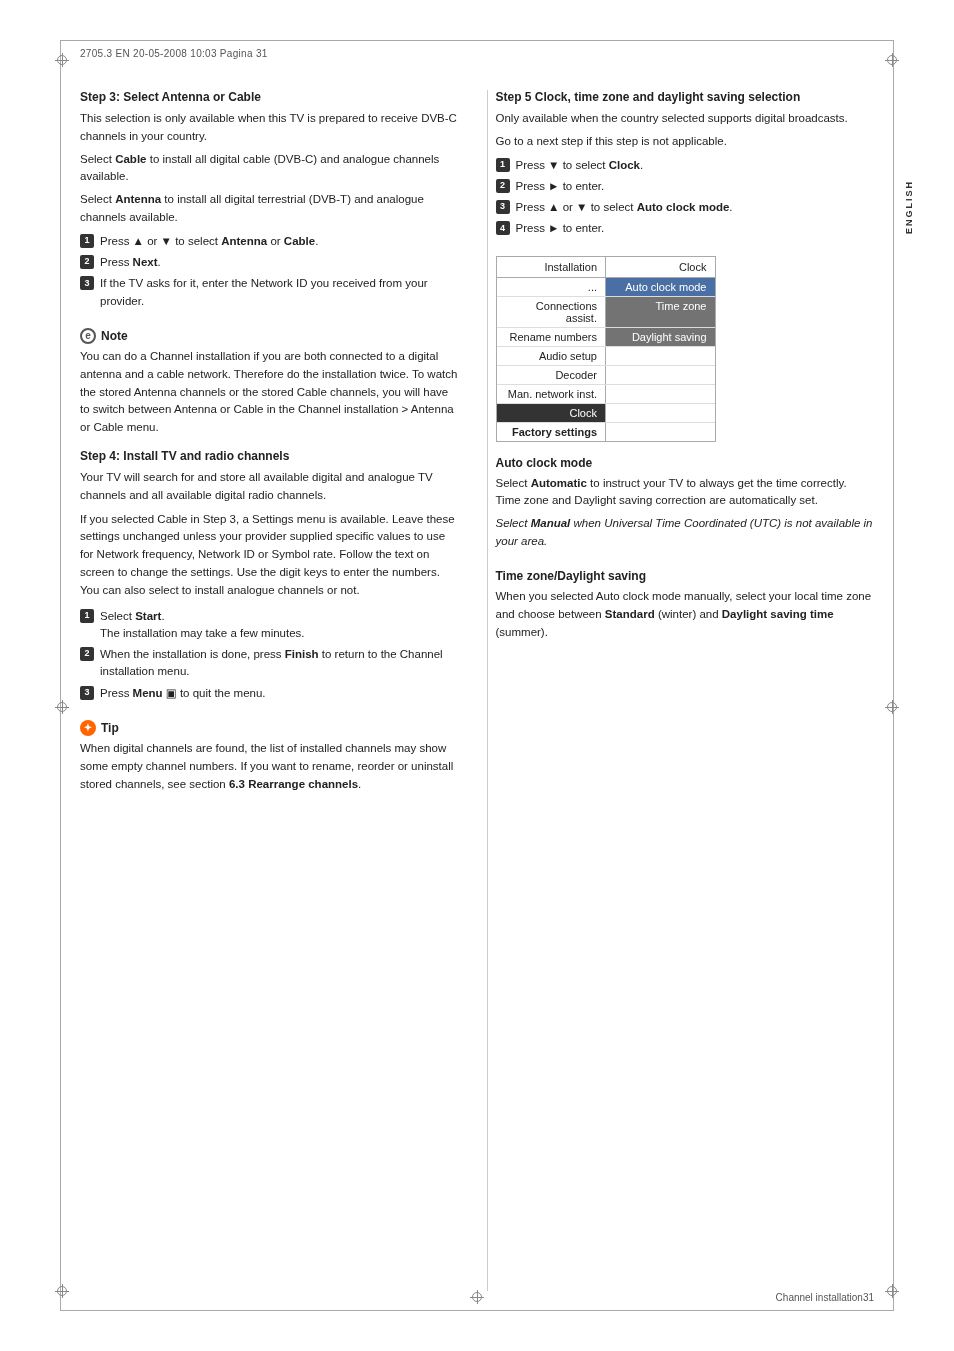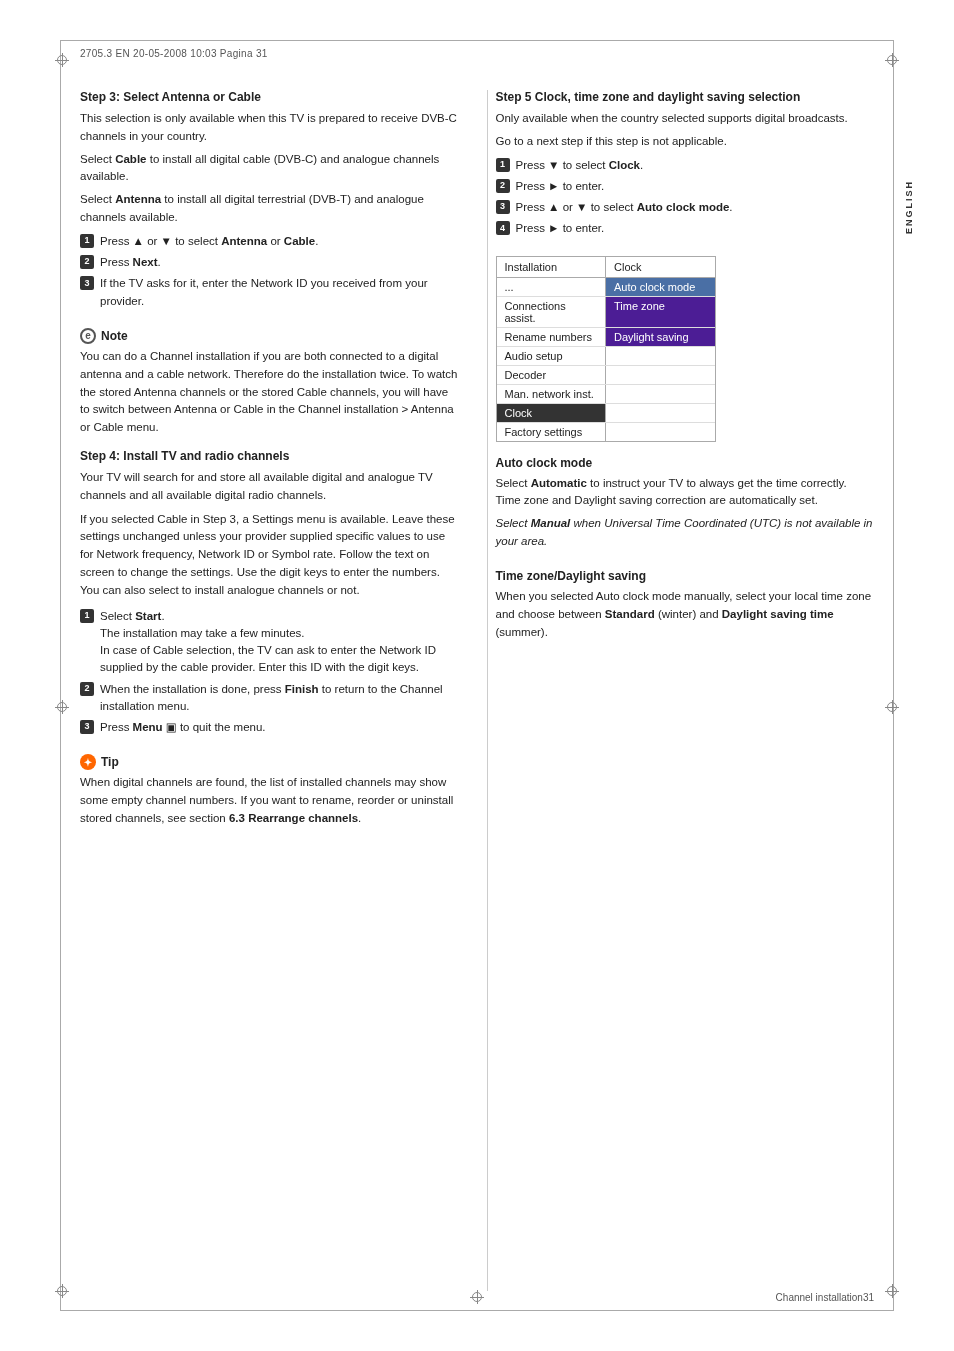--- a/index.html
+++ b/index.html
@@ -233,39 +233,41 @@
       font-weight: normal;
     }
 
     .menu-table .menu-row {
       display: flex;
       border-bottom: 1px solid #ddd;
     }
 
     .menu-table .menu-row:last-child {
       border-bottom: none;
+      font-weight: bold;
     }
 
     .menu-cell {
       padding: 3px 8px;
       flex: 1;
       border-right: 1px solid #aaa;
+      text-align: right;
     }
 
     .menu-cell:last-child {
       border-right: none;
     }
 
     .menu-cell.highlighted {
       background: #4a6fa5;
       color: #fff;
     }
 
     .menu-cell.highlighted2 {
-      background: #4c1d95;
+      background: #737373;
       color: #fff;
     }
 
     .menu-cell.selected-row {
       background: #333;
       color: #fff;
     }
 
     
     .sub-heading {
@@ -362,21 +364,20 @@
       <div class="section-title">Step 4: Install TV and radio channels</div>
       <div class="section-body">
         <p>Your TV will search for and store all available digital and analogue TV channels and all available digital radio channels.</p>
         <p style="margin-top:6px;">If you selected Cable in Step 3, a Settings menu is available. Leave these settings unchanged unless your provider supplied specific values to use for Network frequency, Network ID or Symbol rate. Follow the text on screen to change the settings. Use the digit keys to enter the numbers. You can also select to install analogue channels or not.</p>
         <div class="steps-list" style="margin-top:8px;">
           <div class="step-item" style="align-items:flex-start;">
             <span class="step-num">1</span>
             <span class="step-text">
               Select <span class="bold">Start</span>.<br>
               <span style="padding-left:0;">The installation may take a few minutes.</span><br>
-              <span>In case of Cable selection, the TV can ask to enter the Network ID supplied by the cable provider. Enter this ID with the digit keys.</span>
             </span>
           </div>
           <div class="step-item">
             <span class="step-num">2</span>
             <span class="step-text">When the installation is done, press <span class="bold">Finish</span> to return to the Channel installation menu.</span>
           </div>
           <div class="step-item">
             <span class="step-num">3</span>
             <span class="step-text">Press <span class="bold">Menu</span> ▣ to quit the menu.</span>
           </div>

